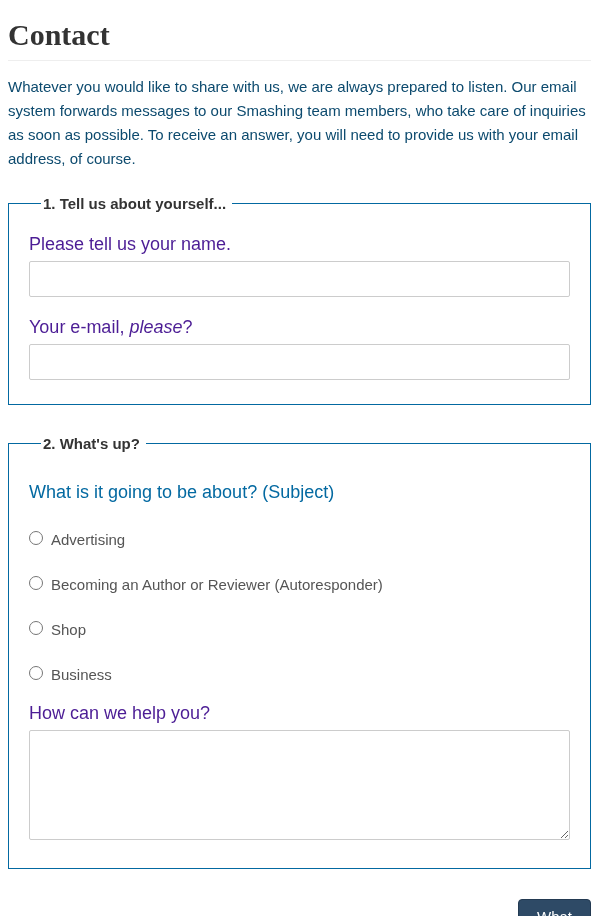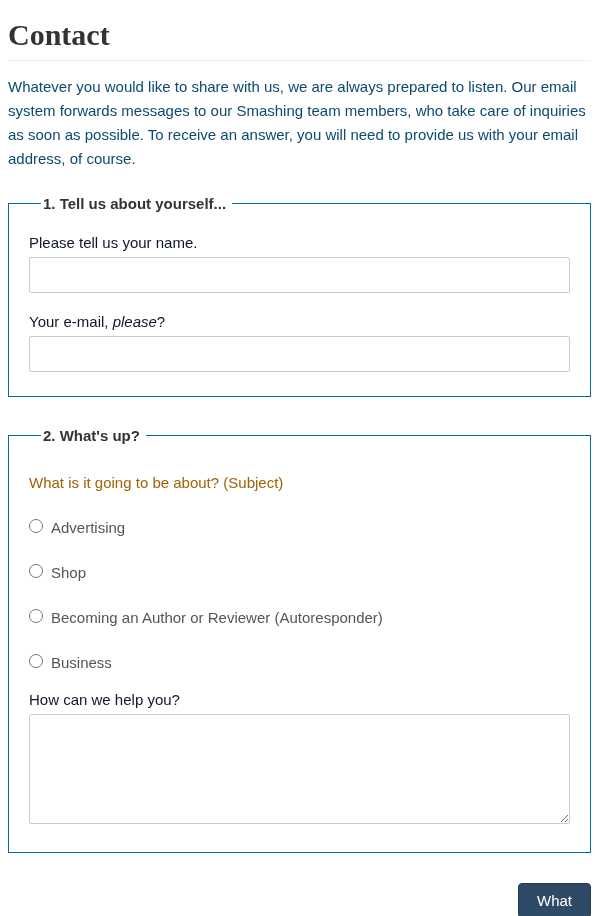--- a/index.html
+++ b/index.html
@@ -35,40 +35,40 @@
     font-weight: bold;
     font-size: 15px;
     color: #333;
     padding: 0 6px 0 2px;
     margin-left: 12px;
   }
   .field { margin-bottom: 20px; }
   .field:last-child { margin-bottom: 0; }
   label.text-label {
     display: block;
-    font-size: 15px;
-    color: #0f172a;
+    font-size: 18px;
+    color: #4c1d95;
     margin-bottom: 6px;
   }
   label.text-label em { font-style: italic; }
   input[type="text"], textarea {
     width: 100%;
     font-size: 14px;
     padding: 8px 10px;
     border: 1px solid #ccc;
     border-radius: 2px;
     background: #fff;
     color: #555;
     font-family: inherit;
   }
   input[type="text"] { height: 36px; }
   textarea { height: 110px; resize: vertical; }
   .subject-label {
-    font-size: 15px;
-    color: #a16207;
+    font-size: 18px;
+    color: #0369a1;
     margin: 8px 0 16px 0;
   }
   .radio-row {
     display: flex;
     align-items: flex-start;
     margin-bottom: 10px;
     margin-top: 28px;
   }
   .radio-row input[type="radio"] {
     margin: 0 8px 0 0;
@@ -118,25 +118,25 @@
 
     <div class="subject-label">What is it going to be about? (Subject)</div>
 
     <div class="radio-group">
       <label class="radio-row">
         <input type="radio" name="subject" style="">
         <span>Advertising</span>
       </label>
       <label class="radio-row">
         <input type="radio" name="subject" style="">
-        <span>Shop</span>
+        <span>Becoming an Author or Reviewer (Autoresponder)</span>
       </label>
       <label class="radio-row">
         <input type="radio" name="subject" style="">
-        <span>Becoming an Author or Reviewer (Autoresponder)</span>
+        <span>Shop</span>
       </label>
       <label class="radio-row">
         <input type="radio" name="subject" style="">
         <span>Business</span>
       </label>
     </div>
 
     <div class="field">
       <label class="text-label">How can we help you?</label>
       <textarea style=""></textarea>

